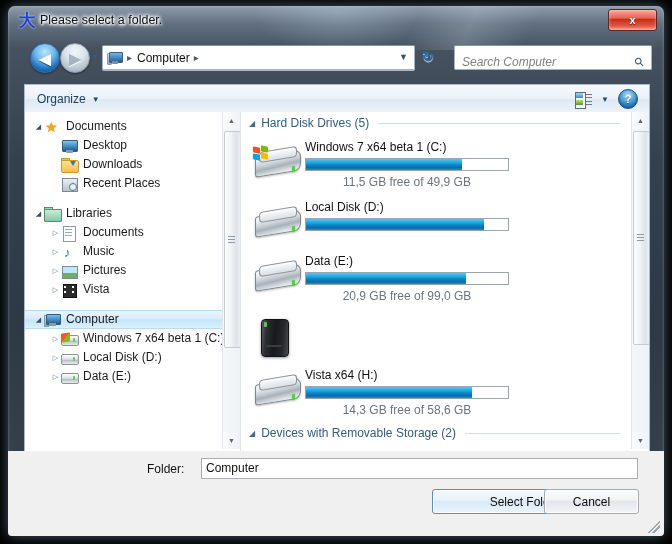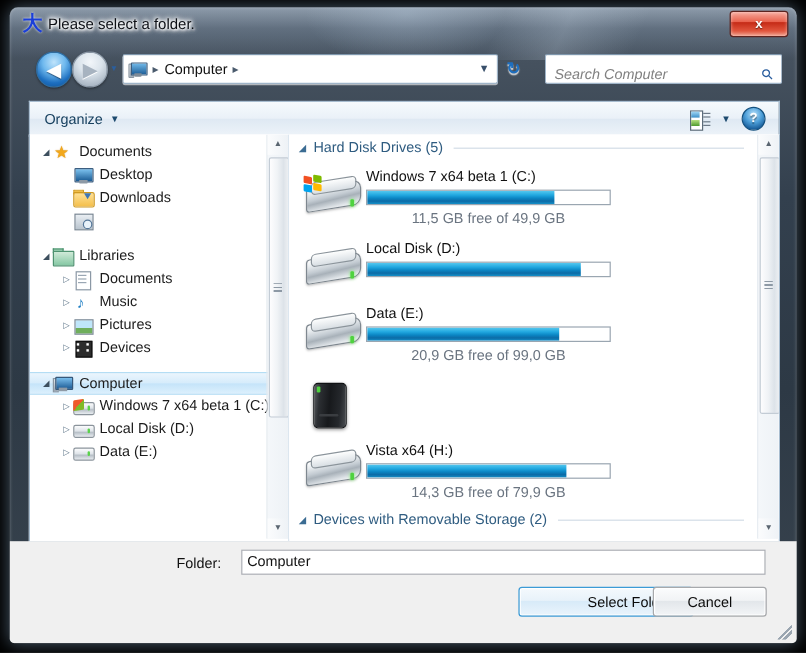--- a/index.html
+++ b/index.html
@@ -408,20 +408,21 @@
               <span class="ic-dl-arrow"></span>
             </span>
           <span class="tlabel">Downloads</span>
         </div>
         <div class="trow indent-1">
           <span class="exp"></span>
           <span class="ticon">
               <span class="ic-recent"></span>
               <span class="ic-recent-c"></span>
             </span>
+          <span class="tlabel">Recent Places</span>
         </div>
 
         <div class="gap"></div>
 
         <div class="trow indent-0">
           <span class="exp open">◢</span>
           <span class="ticon">
               <span class="ic-lib-tab"></span>
               <span class="ic-lib"></span>
             </span>
@@ -453,21 +454,21 @@
         </div>
         <div class="trow indent-2">
           <span class="exp">▷</span>
           <span class="ticon">
             <span class="ic-vid"></span>
             <span class="ic-vid-h" style="left:3px;top:4px"></span>
               <span class="ic-vid-h" style="left:3px;top:9px"></span>
             <span class="ic-vid-h" style="left:11px;top:4px"></span>
               <span class="ic-vid-h" style="left:11px;top:9px"></span>
           </span>
-          <span class="tlabel">Devices</span>
+          <span class="tlabel">Vista</span>
         </div>
 
         <div class="gap"></div>
 
         <div class="trow indent-0 selected">
           <span class="exp open">◢</span>
           <span class="ticon">
               <span class="ic-pc-l"></span>
               <span class="ic-pc-m"></span>
               <span class="ic-pc-s"></span>
@@ -582,21 +583,21 @@
             <div class="drive-ico">
               <div class="hd-body"></div>
                 <div class="hd-top"></div>
                 <div class="hd-led"></div>
             </div>
             <div class="drive-info">
               <div class="drive-name">Vista x64 (H:)</div>
               <div class="bar-outer">
                 <div class="bar-fill" style="width:82%"></div>
               </div>
-              <div class="drive-sub">14,3 GB free of 79,9 GB</div>
+              <div class="drive-sub">14,3 GB free of 58,6 GB</div>
             </div>
           </div>
 
           <div class="group-head">
             <span class="gtri">◢</span>
             <span>Devices with Removable Storage (2)</span>
             <span class="gline"></span>
           </div>
 
         </div>

